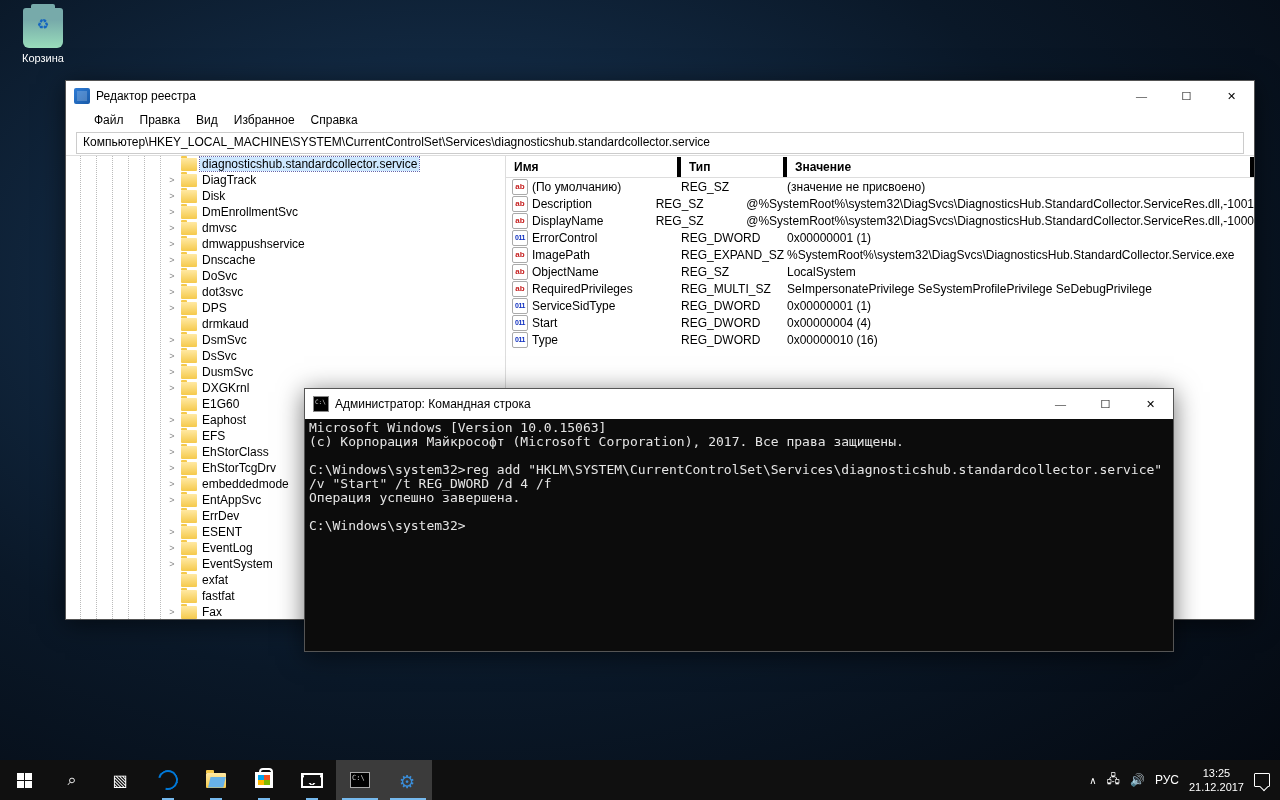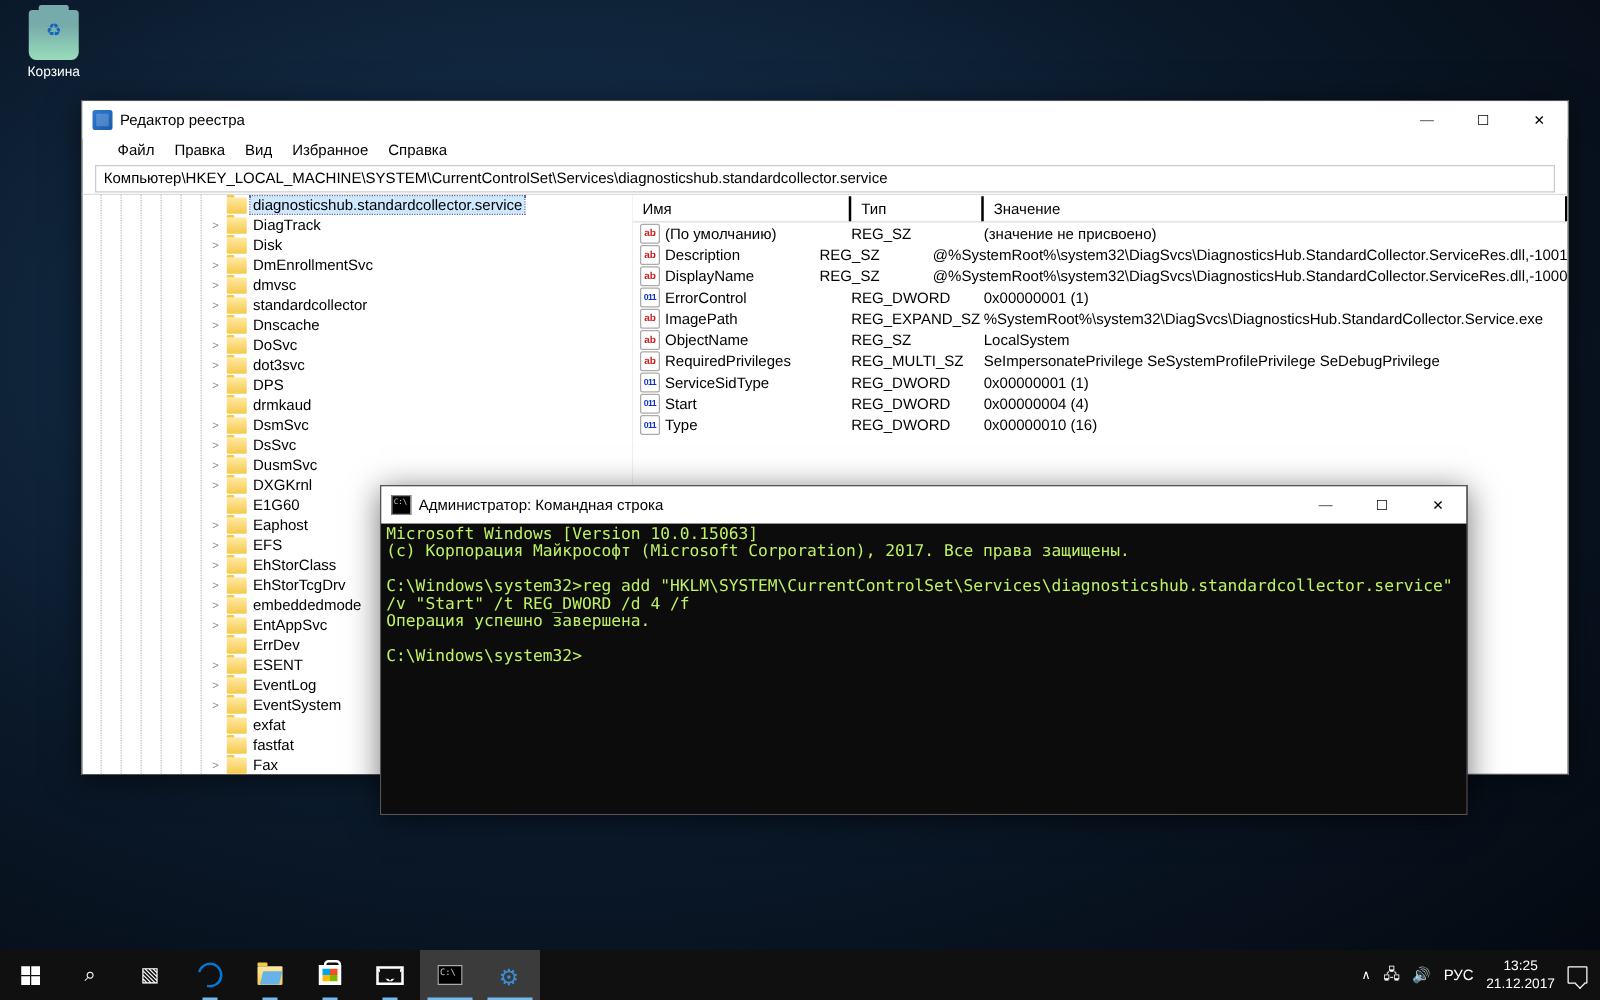--- a/index.html
+++ b/index.html
@@ -37,37 +37,37 @@
 .tree-item .chev { width: 12px; color: #888; font-size: 9px; text-align:center; display:inline-block;}
 .tree-item .folder { width: 16px; height: 13px; background: linear-gradient(#ffe9a3,#f5c94b); border-radius: 1px; margin: 0 3px; position: relative; display:inline-block;}
 .tree-item .folder::before { content:""; position:absolute; top:-2px; left:0; width:6px; height:2px; background:#f5c94b; border-radius:1px 1px 0 0;}
 .tree-item .label { padding: 0 2px; }
 .tree-item.selected .label { background: #cde8ff; outline:1px dotted #66a; }
 .tree-guides { position:absolute; top:0; bottom:0; pointer-events:none;}
 .tree-guides div { position:absolute; top:0; bottom:0; width:1px; border-left:1px dotted #bbb;}
 
 .values-pane { flex: 1; overflow: auto; font-size: 12px; }
 .values-header { display: flex; border-bottom: 1px solid #ddd; height: 22px; align-items: center; background:#fff; position:sticky; top:0;}
-.values-header div { padding: 3px 8px; border-right: 2px solid #000000; }
+.values-header div { padding: 3px 8px; border-right: 4px solid #000000; font-weight: bold; }
 .col-name { width: 175px; }
 .col-type { width: 106px; }
 .col-val { flex: 1; }
 .value-row { display: flex; height: 17px; align-items: center; }
 .value-row .vicon { width: 16px; height: 16px; margin: 0 4px 0 6px; border:1px solid #aaa; background:#fff; font-size:8px; line-height:14px; text-align:center; font-weight:bold; border-radius:2px;}
 .vicon.sz { color:#c62020; }
 .vicon.sz::after { content:"ab"; }
 .vicon.dw { color:#1030c0; }
 .vicon.dw::after { content:"011"; letter-spacing:-0.5px; font-size:7px;}
 
 
 .cmd { top: 388px; left: 304px; width: 870px; height: 264px; background:#0c0c0c; }
 .cmd .titlebar { background: #fff; }
 .cmd .app-icon { background: #000; border:1px solid #888; position:relative;}
 .cmd .app-icon::after { content:"C:\\"; color:#ccc; font-size:6px; position:absolute; top:1px; left:1px; font-family:monospace;}
-.cmd-body { flex: 1; background: #0c0c0c; color: #bef264; font-family: Consolas, monospace; font-size: 13px; padding: 2px 4px; overflow-y: scroll; white-space: pre-wrap; line-height: 14px;}
+.cmd-body { flex: 1; background: #0c0c0c; color: #e5e5e5; font-family: Consolas, monospace; font-size: 13px; padding: 2px 4px; overflow-y: scroll; white-space: pre-wrap; line-height: 14px;}
 .cmd-body::-webkit-scrollbar { width:17px; }
 .cmd-body::-webkit-scrollbar-track { background:#f0f0f0; }
 .cmd-body::-webkit-scrollbar-thumb { background:#c1c1c1; }
 .cmd-body::-webkit-scrollbar-button { background:#f0f0f0; height:17px; border:1px solid #ccc;}
 
 
 .taskbar { position: absolute; bottom: 0; left: 0; right: 0; height: 40px; background: #101010; display: flex; align-items: center; color: #fff; }
 .tb-btn { width: 48px; height: 40px; display: flex; align-items: center; justify-content: center; cursor: pointer; font-size: 16px; position:relative; }
 .tb-btn.active { background: rgba(255,255,255,.18); }
 .tb-btn.active::after { content:""; position:absolute; bottom:0; left:6px; right:6px; height:2px; background:#76b9ed;}
@@ -150,21 +150,21 @@
           <span class="label">DmEnrollmentSvc</span>
         </div>
         <div class="tree-item">
           <span class="chev">&gt;</span>
           <span class="folder"></span>
           <span class="label">dmvsc</span>
         </div>
         <div class="tree-item">
           <span class="chev">&gt;</span>
           <span class="folder"></span>
-          <span class="label">standardcollector</span>
+          <span class="label">dmwappushservice</span>
         </div>
         <div class="tree-item">
           <span class="chev">&gt;</span>
           <span class="folder"></span>
           <span class="label">Dnscache</span>
         </div>
         <div class="tree-item">
           <span class="chev">&gt;</span>
           <span class="folder"></span>
           <span class="label">DoSvc</span>

